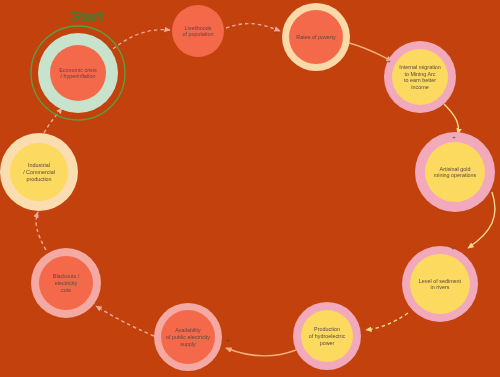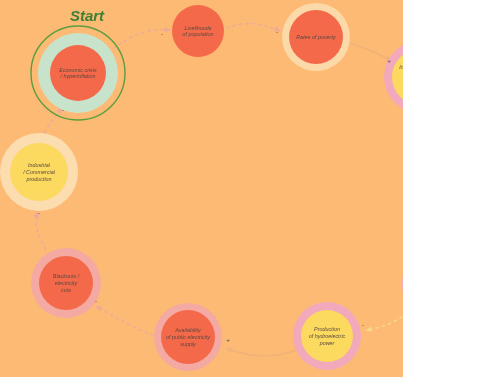--- a/index.html
+++ b/index.html
@@ -1,19 +1,18 @@
 <!DOCTYPE html>
 <html><head>
 <meta charset="utf-8">
 <style>
   html,body{margin:0;padding:0;background:#ffffff;}
   #stage{
-    position:relative;width:403px;height:377px;background:#fdba74;overflow:hidden;
+    position:relative;width:500px;height:377px;background:#c2410c;overflow:hidden;
     font-family:"Liberation Sans","DejaVu Sans",sans-serif;
-    font-style:italic;
   }
   #cld{position:absolute;left:0;top:0;width:500px;height:377px;}
   .node-label{
     font-size:5.4px;fill:#5b4a41;text-anchor:middle;
     font-family:"Liberation Sans","DejaVu Sans",sans-serif;
     pointer-events:none;
   }
   .sign{
     font-size:6px;fill:#4a4a4a;text-anchor:middle;
     font-family:"Liberation Sans","DejaVu Sans",sans-serif;

